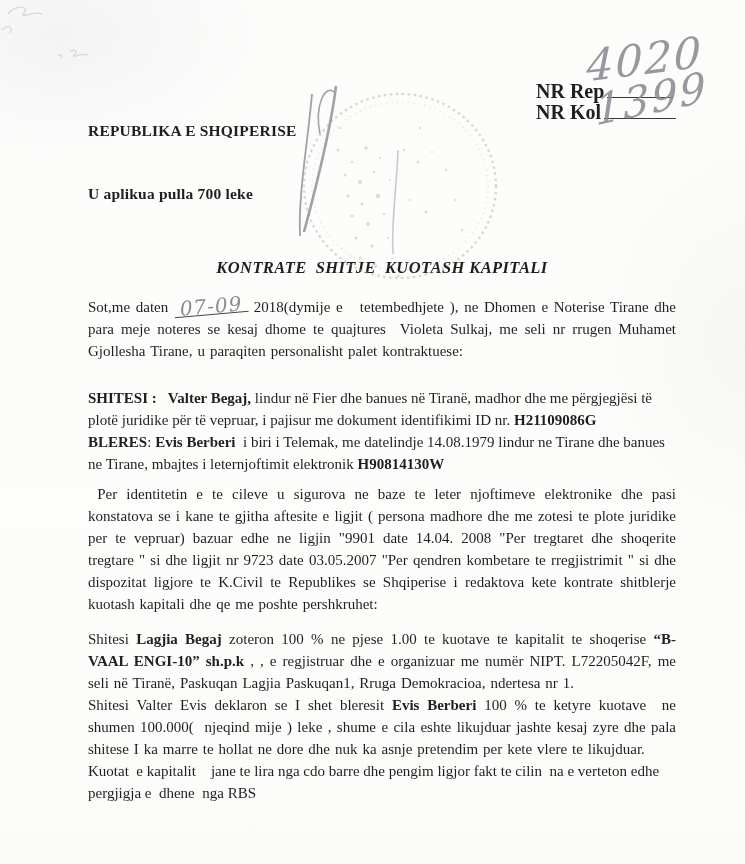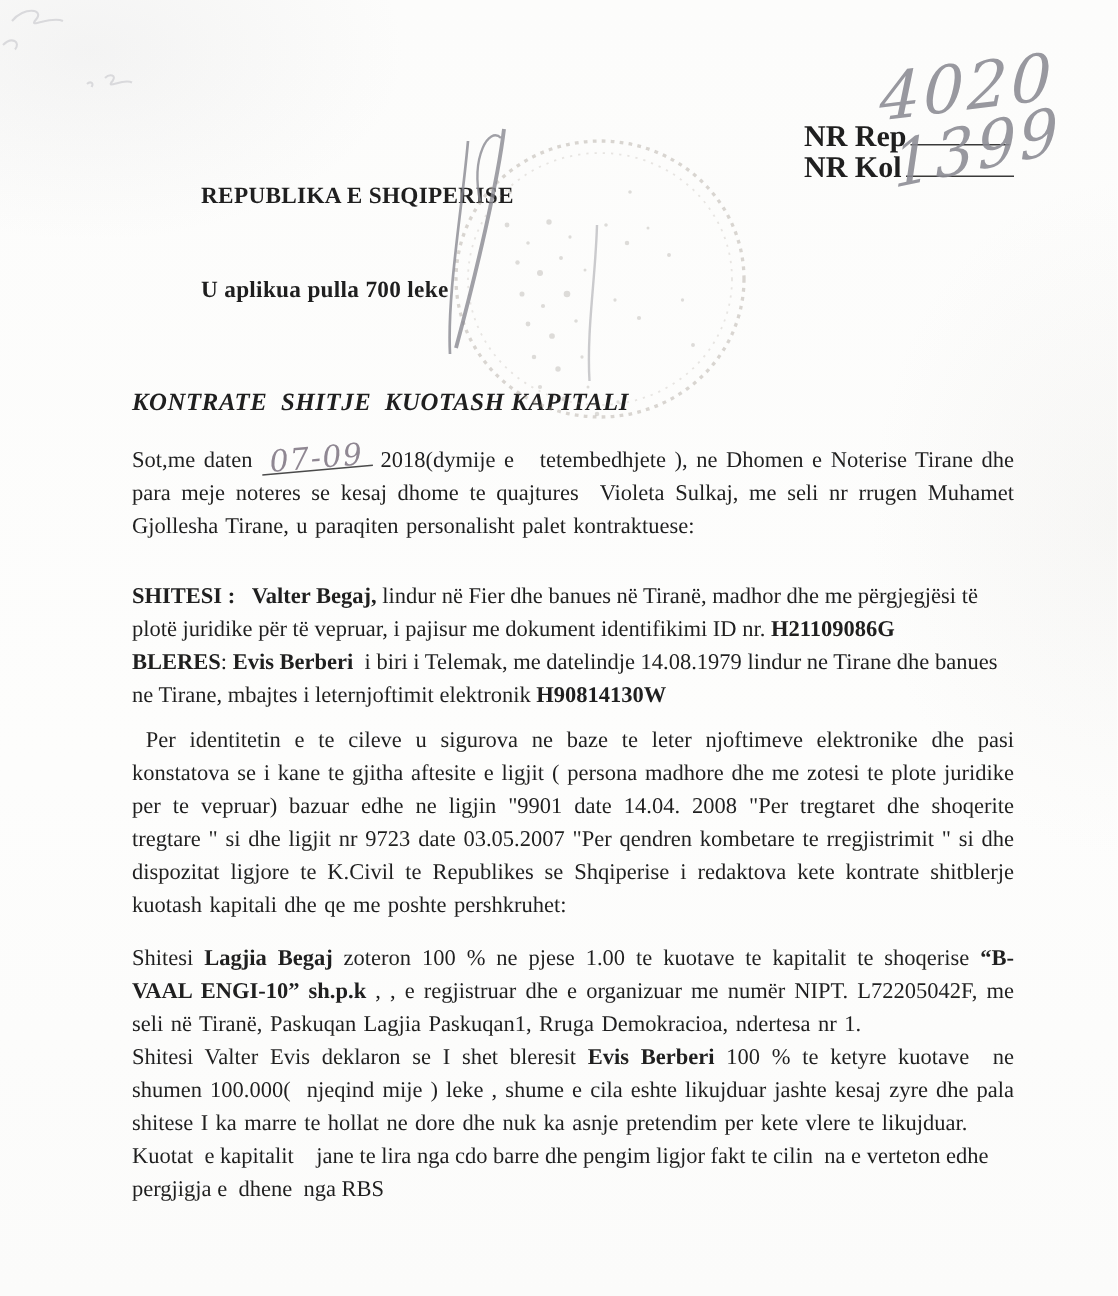--- a/index.html
+++ b/index.html
@@ -11,39 +11,39 @@
       radial-gradient(ellipse 300px 180px at 8% 4%, rgba(205,205,208,.18), transparent 70%),
       radial-gradient(ellipse 220px 300px at 100% 40%, rgba(222,220,216,.20), transparent 75%),
       linear-gradient(180deg,#fcfcfb 0%,#fdfdfc 60%,#fbfbfa 100%);
     font-family:"Liberation Serif", serif;
     color:#1f1f1f;
   }
   .content{padding:0 69px 0 88px;}
   
   .hdr{display:flex;justify-content:space-between;margin-top:78px;}
   .hdr-left{font-weight:bold;font-size:15.5px;line-height:21px;white-space:pre;}
-  .hdr-left div{letter-spacing:.2px;margin-left:46px;}
+  .hdr-left div{letter-spacing:.2px;}
   .hdr-right{font-weight:bold;font-size:20px;line-height:21px;margin-top:3px;white-space:nowrap;}
   .blankline{display:inline-block;width:66px;border-bottom:1.6px solid #3a3a3a;height:13px;margin-left:3px;}
   .blankline.k{width:72px;}
   
   .hw{
     position:absolute;
     font-family:"DejaVu Serif", serif;
     font-style:italic;
     color:#8b8b93;
     opacity:.88;
     pointer-events:none;
     letter-spacing:2px;
   }
   .hw-rep{left:586px;top:34px;font-size:43px;transform:rotate(-7deg) skewX(-8deg);}
   .hw-kol{left:594px;top:74px;font-size:42px;transform:rotate(-12deg) skewX(-10deg);}
   
   .title{
-    text-align:left;
+    text-align:center;
     font-weight:bold;font-style:italic;
     font-size:16.5px;line-height:22px;
     margin-top:11px;white-space:pre;
     letter-spacing:.4px;
   }
   
   .p{font-size:15px;line-height:22px;margin:0;white-space:pre-wrap;}
   .just{text-align:justify;word-spacing:1.2px;}
   .b{font-weight:bold;}
   .mtp1{margin-top:17px;}

